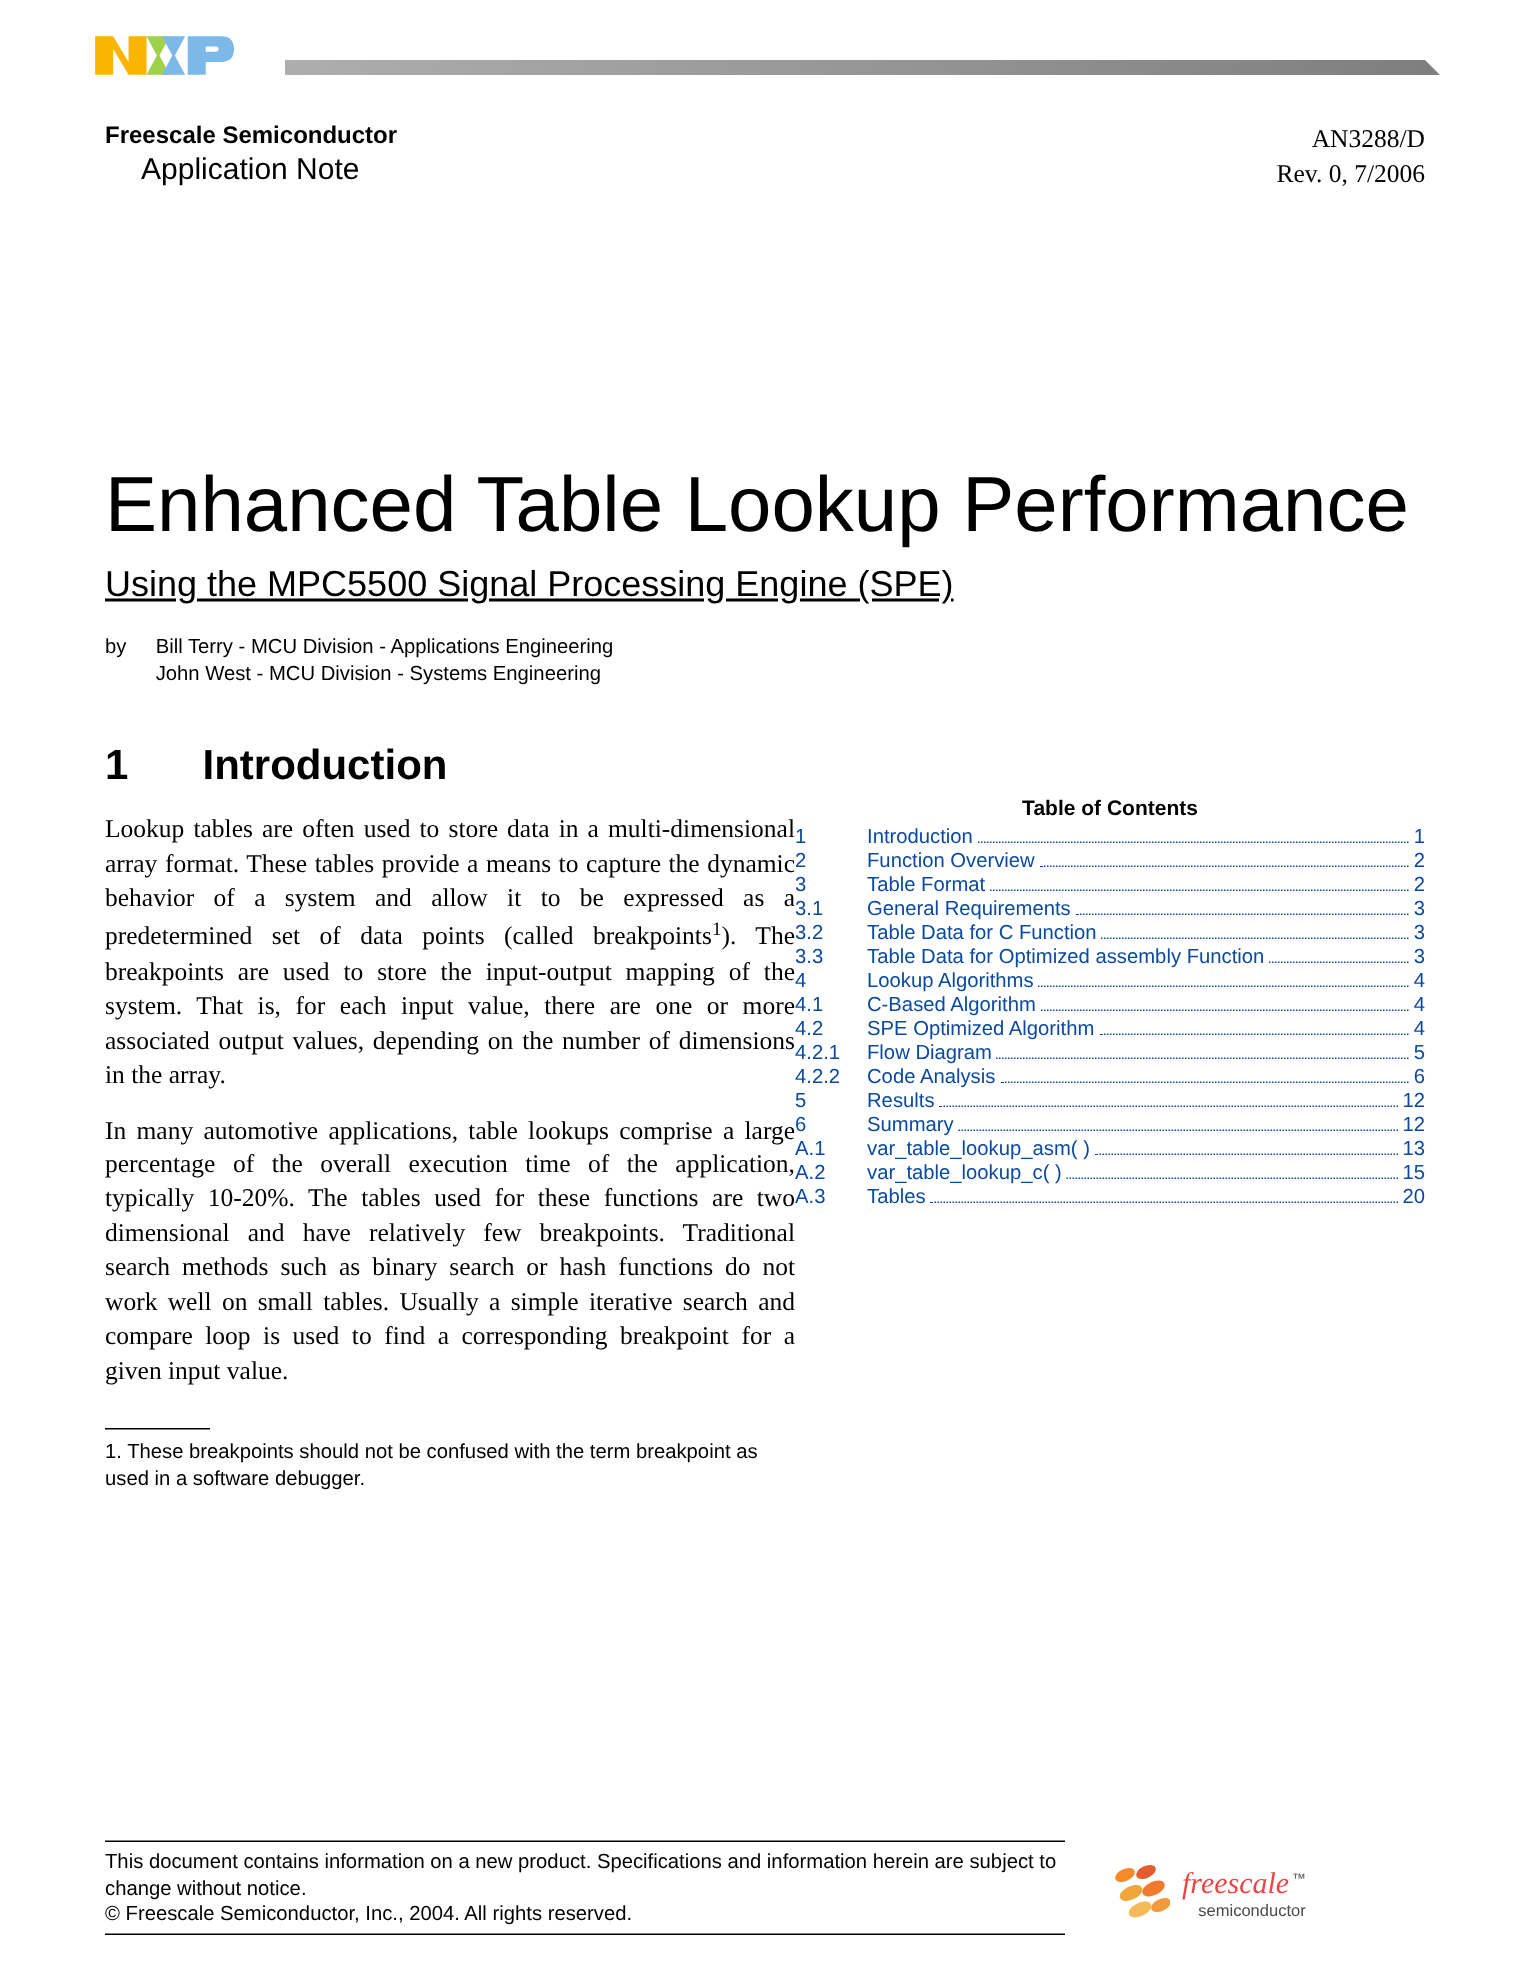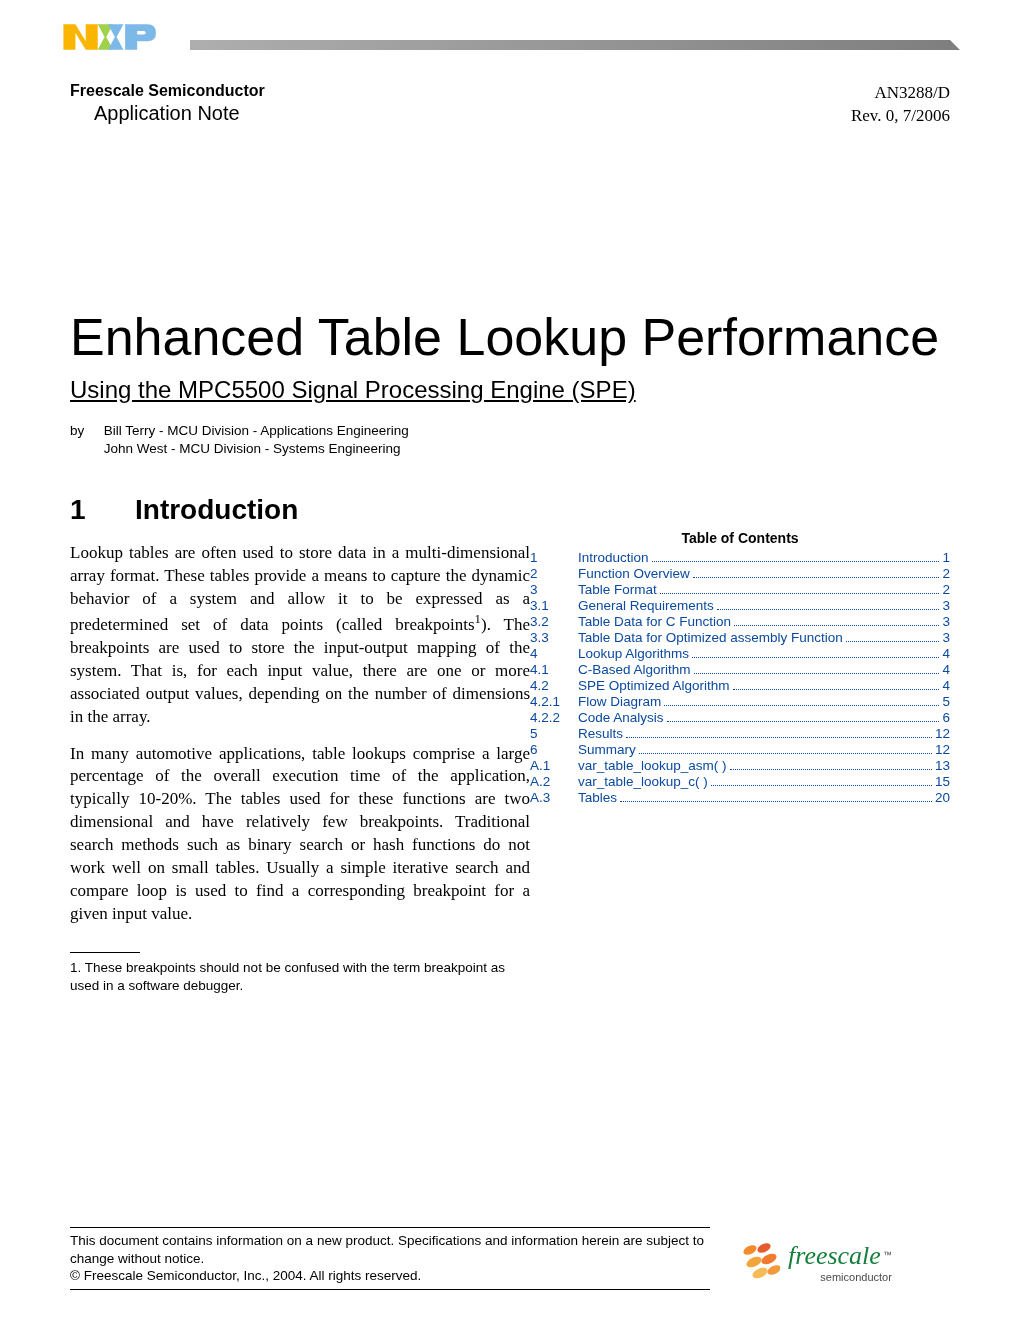--- a/index.html
+++ b/index.html
@@ -32,21 +32,21 @@
   .toc-dots { flex: 1; border-bottom: 1.5px dotted #0b4aa0; margin: 0 3px 3px 3px; min-width: 10px; }
   .toc-page { flex-shrink: 0; }
   .footnote-rule { width: 70px; border-top: 1px solid #000; margin-top: 26px; margin-bottom: 6px; }
   .footnote { font-family: Arial, Helvetica, sans-serif; font-size: 13.5px; line-height: 1.3; }
   .footer { position: absolute; bottom: 30px; left: 70px; right: 70px; display: flex; align-items: flex-end; justify-content: flex-end; gap: 30px; }
   .disclaimer-block { flex: 1; }
   .disclaimer-rule { border-top: 1px solid #000; margin-bottom: 4px; }
   .disclaimer { font-family: Arial, Helvetica, sans-serif; font-size: 13.5px; line-height: 1.3; }
   .disclaimer-rule2 { border-top: 1px solid #000; margin-top: 4px; }
   .fsl-logo { width: 210px; height: 56px; position: relative; display: flex; align-items: center; }
-  .fsl-text { font-family: Georgia, "Times New Roman", serif; font-style: italic; font-size: 26px; color: #15803d; }
+  .fsl-text { font-family: Georgia, "Times New Roman", serif; font-style: italic; font-size: 20px; color: #ef4444; }
   .fsl-tm { font-family: Arial, sans-serif; font-style: normal; font-size: 9px; vertical-align: super; margin-left: 2px; color: #4a4a4a; }
   .fsl-sub { font-family: Arial, Helvetica, sans-serif; font-size: 11px; color: #4a4a4a; text-align: right; }
   .fsl-mark { width: 40px; height: 44px; display: flex; flex-wrap: wrap; margin-right: 8px; flex-shrink: 0; }
   sup { font-size: 0.75em; }
 </style>
 </head>
 <body>
 
 <div class="page">
 

